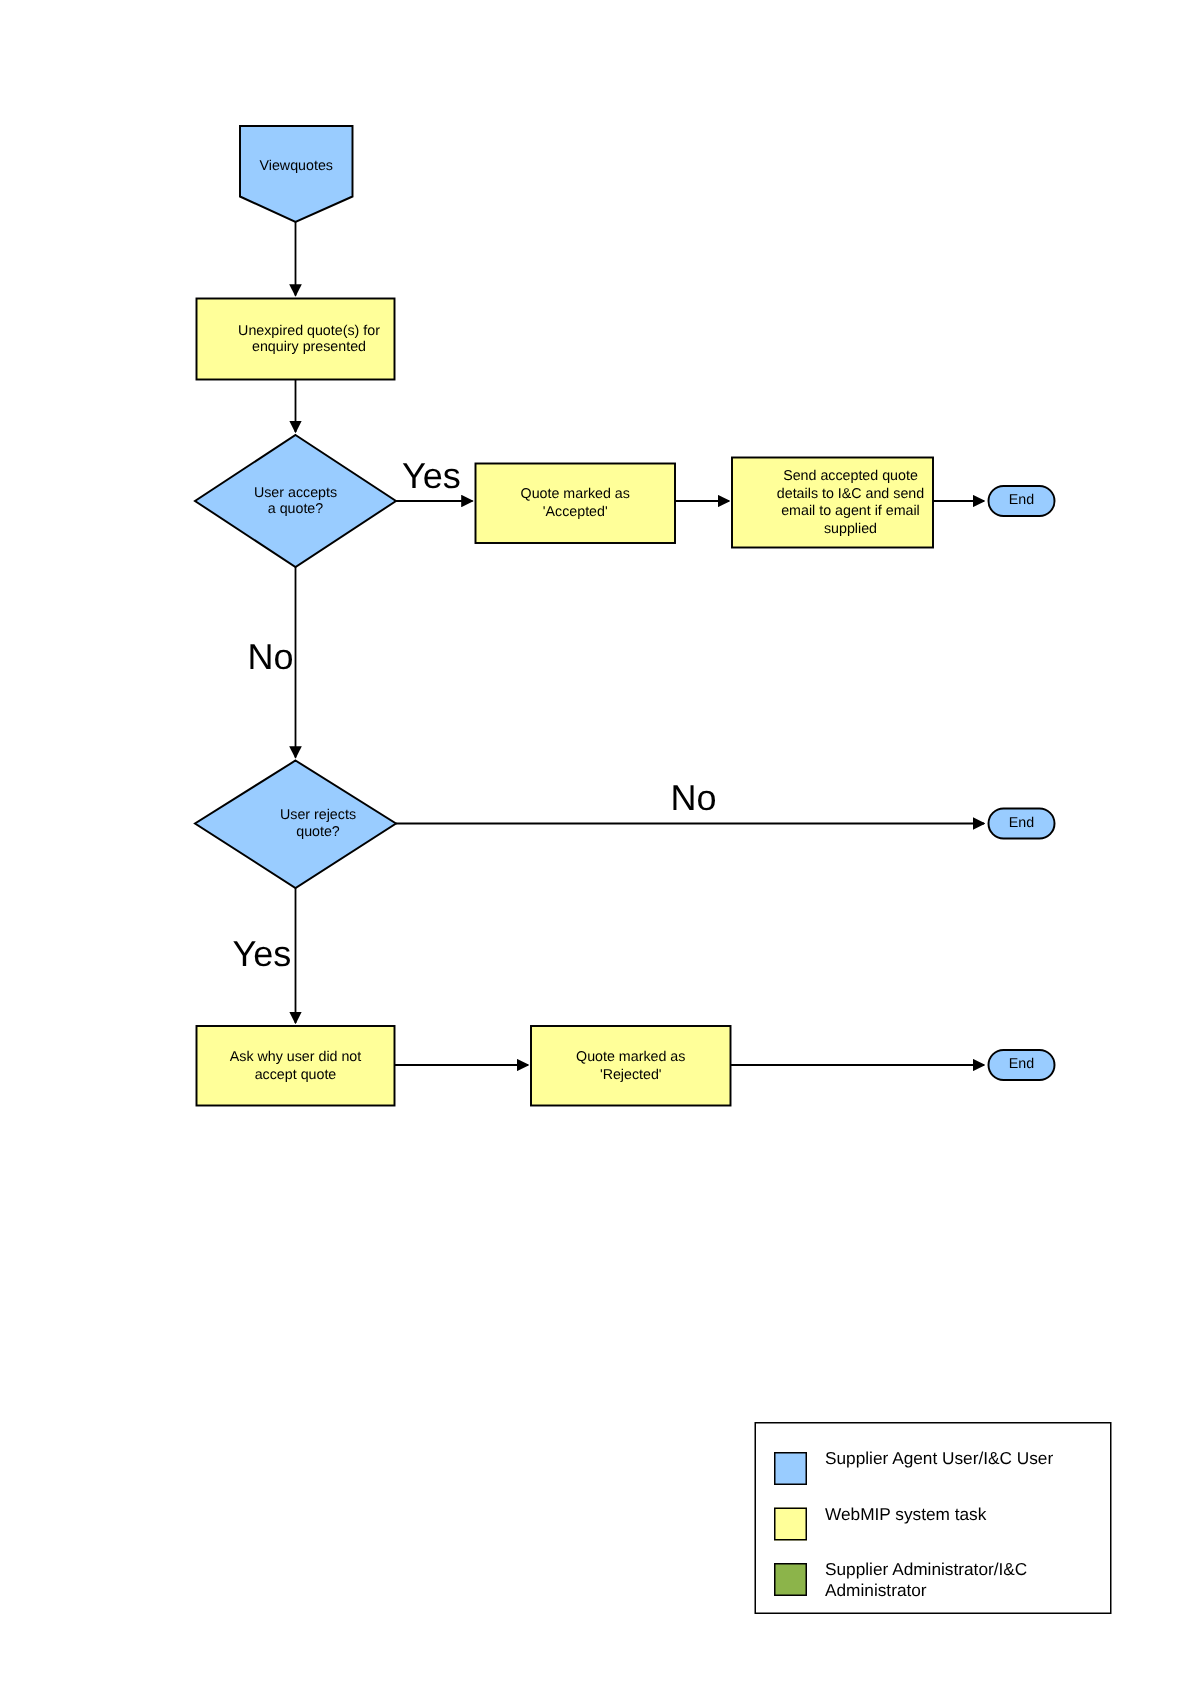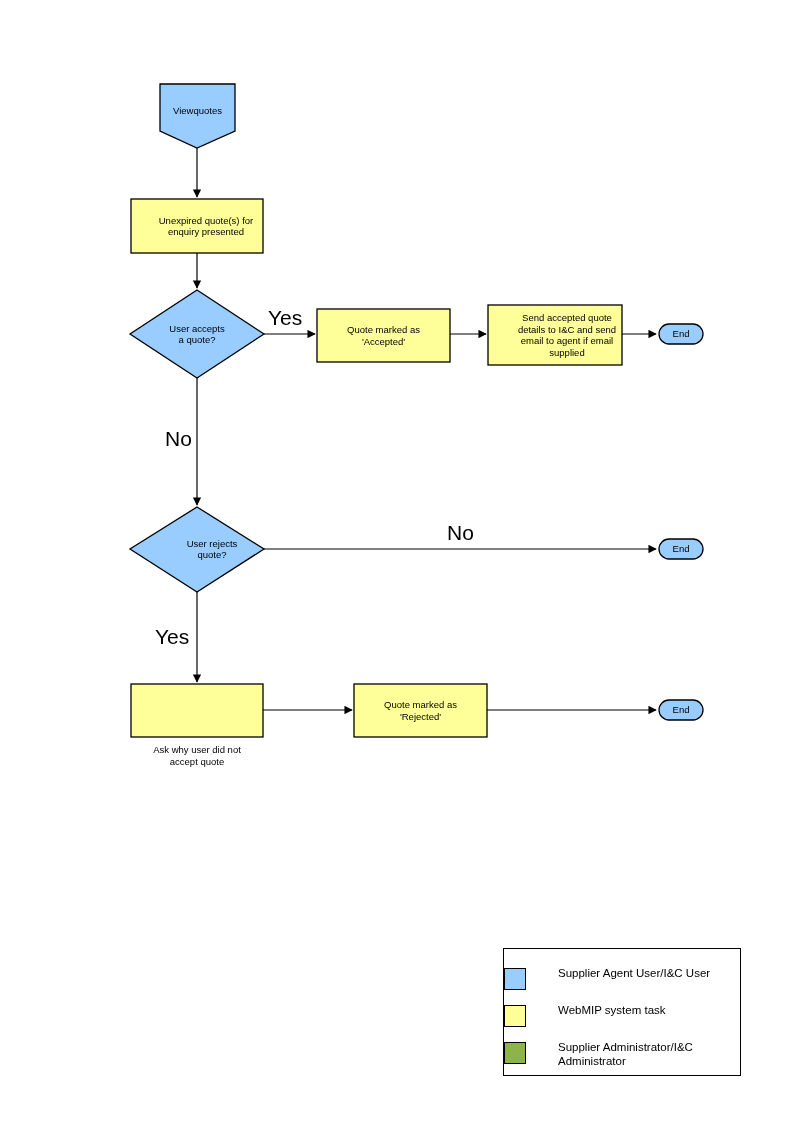--- a/index.html
+++ b/index.html
@@ -30,21 +30,21 @@
     font-family: "Liberation Sans", sans-serif;
     font-size: 9.5px;
     line-height: 11.5px;
     color: #000000;
     pointer-events: none;
     white-space: pre-line;
   }
   .branch-label {
     position: absolute;
     font-family: "Liberation Sans", sans-serif;
-    font-size: 21px;
+    font-size: 24px;
     color: #000000;
     line-height: 21px;
   }
   .end-label {
     position: absolute;
     font-family: "Liberation Sans", sans-serif;
     font-size: 9.5px;
     color: #000000;
     text-align: center;
     line-height: 10px;
@@ -57,22 +57,21 @@
     width: 238px;
     height: 128px;
     border: 1px solid #000000;
     background: #ffffff;
     box-sizing: border-box;
   }
   .legend-row {
     position: absolute;
     display: flex;
     align-items: flex-start;
-    left: 0;
-    gap: 20px;
+    left: 12px;
   }
   .legend-swatch {
     width: 22px;
     height: 22px;
     border: 1px solid #000000;
     box-sizing: border-box;
     flex: 0 0 auto;
     margin-top: 1px;
   }
   .legend-text {
@@ -158,21 +157,21 @@
 email to agent if email
 supplied</div>
 
 <div class="end-label" style="left:659px; top:329px; width:44px;">End</div>
 
 <div class="node-label" style="left:162px; top:525px; width:100px; height:48px;">User rejects
 quote?</div>
 
 <div class="end-label" style="left:659px; top:544px; width:44px;">End</div>
 
-<div class="node-label" style="left:131px; top:684px; width:132px; height:53px;margin-top:45px;">Ask why user did not
+<div class="node-label" style="left:131px; top:684px; width:132px; height:53px;">Ask why user did not
 accept quote</div>
 
 <div class="node-label" style="left:354px; top:684px; width:133px; height:53px;">Quote  marked as
 'Rejected'</div>
 
 <div class="end-label" style="left:659px; top:705px; width:44px;">End</div>
 
 <div class="branch-label" style="left:268px; top:307px;">Yes</div>
 
 <div class="branch-label" style="left:165px; top:428px;">No</div>

